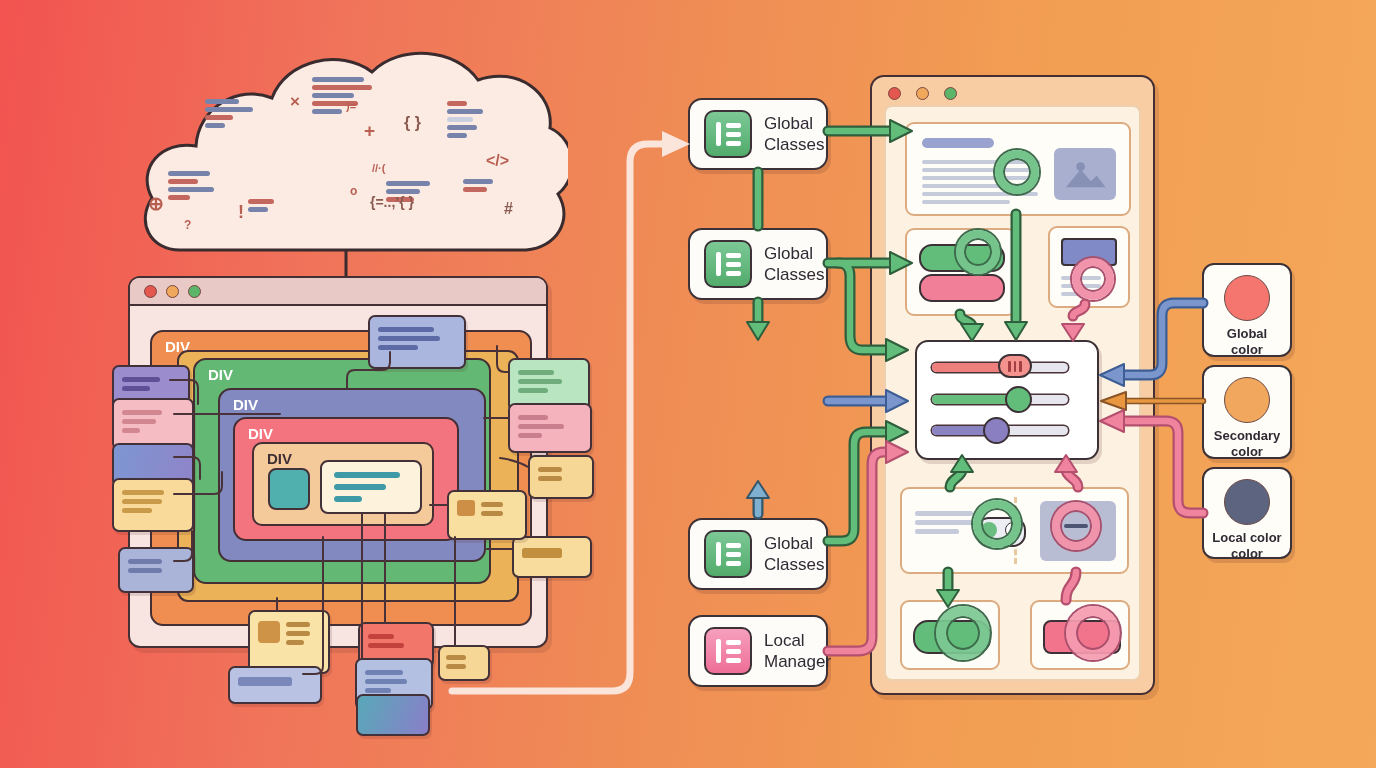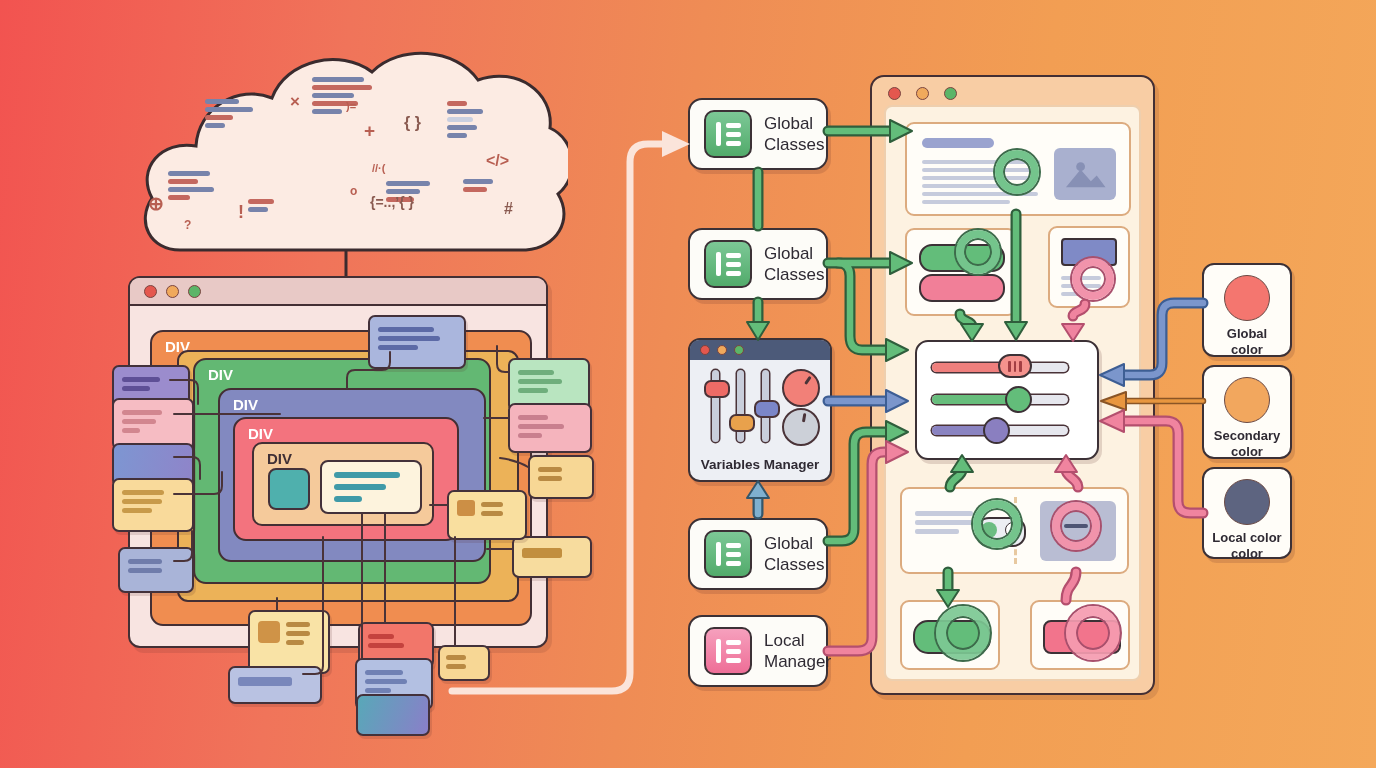--- a/index.html
+++ b/index.html
@@ -256,43 +256,20 @@
         <span class="hl">
           <i></i>
           <i></i>
           <i></i>
         </span>
       </span>
     <span class="lbl">Global
 Classes</span>
   </div>
 
-  <div class="vm">
-    <div class="vmbar">
-      <span class="dot r"></span>
-      <span class="dot y"></span>
-      <span class="dot g"></span>
-    </div>
-    <div class="vtrack" style="left:22px;">
-      <div class="vthumb" style="top:10px;background:#ee6b66;"></div>
-    </div>
-    <div class="vtrack" style="left:47px;">
-      <div class="vthumb" style="top:44px;background:#e8a14c;"></div>
-    </div>
-    <div class="vtrack" style="left:72px;">
-      <div class="vthumb" style="top:30px;background:#7b86c8;"></div>
-    </div>
-    <div class="knob" style="left:92px;top:29px;background:#f28078;">
-        <span class="tick" style="transform:rotate(35deg);"></span>
-      </div>
-    <div class="knob" style="left:92px;top:68px;background:#ccd0d8;">
-        <span class="tick" style="transform:rotate(10deg);"></span>
-      </div>
-    <div class="vm-label">Variables Manager</div>
-  </div>
 
   <div class="fbox" style="left:688px;top:518px;">
     <span class="el-icon green">
         <span class="vbar"></span>
         <span class="hl">
           <i></i>
           <i></i>
           <i></i>
         </span>
       </span>

